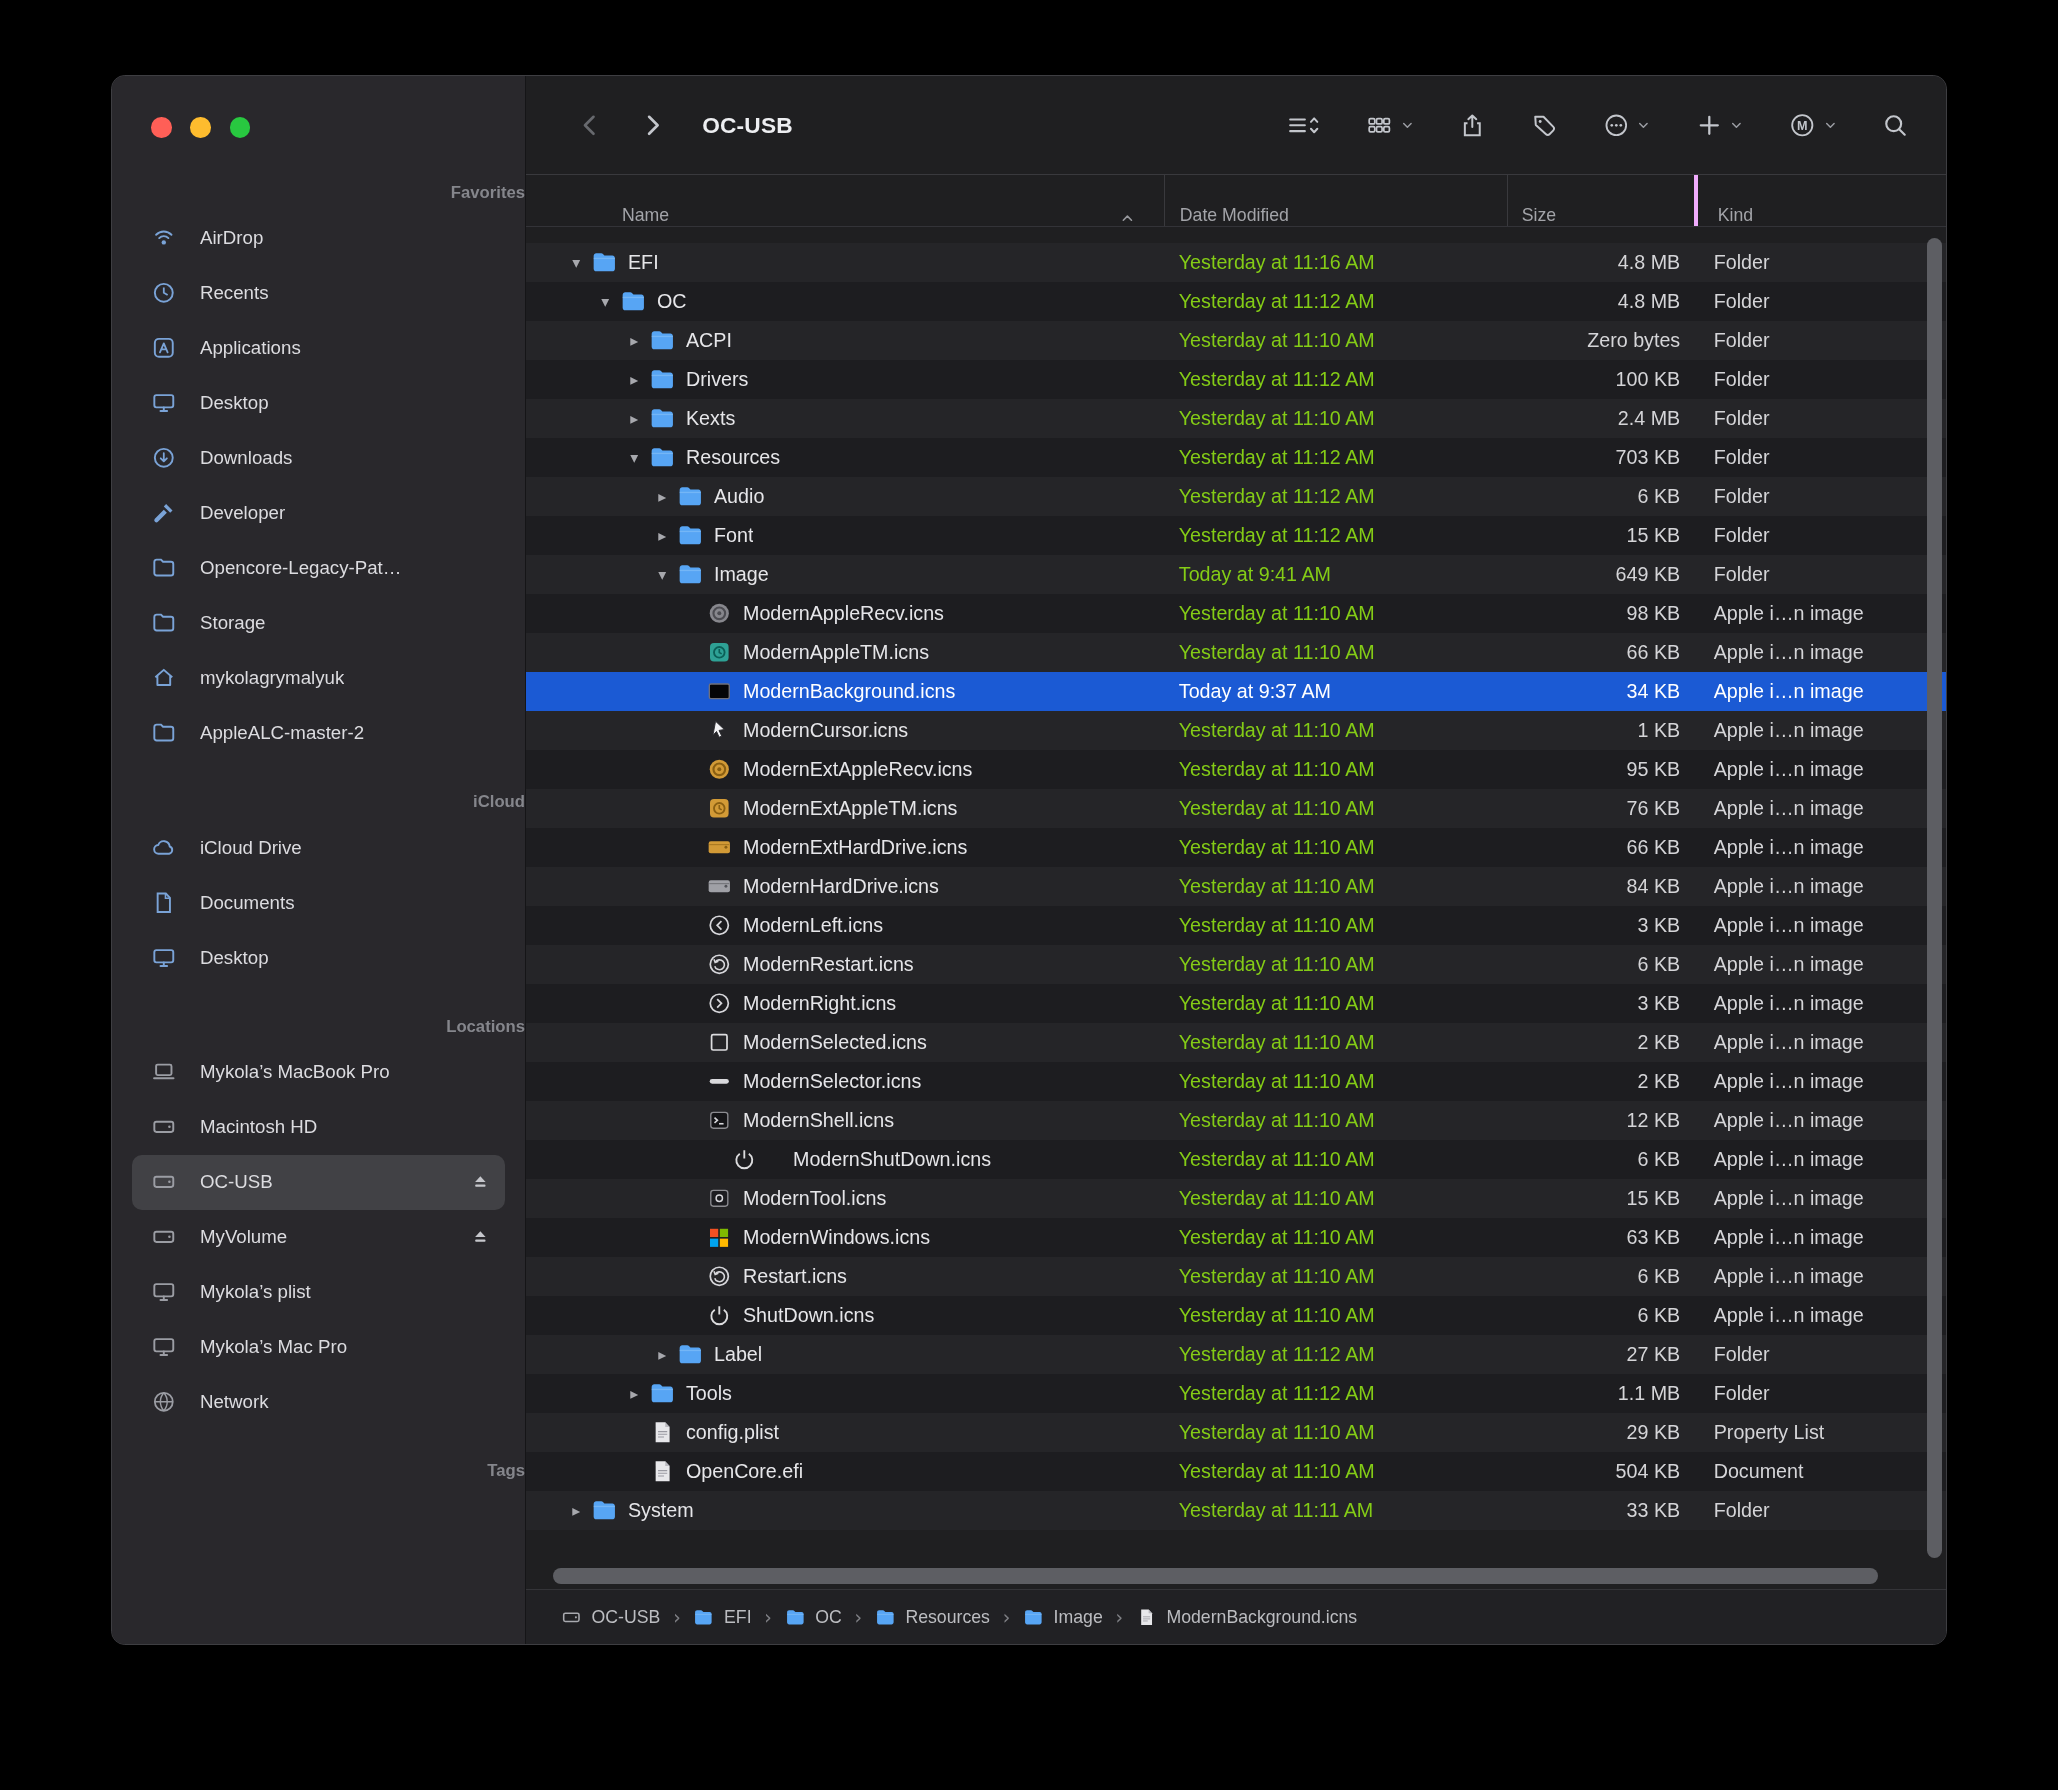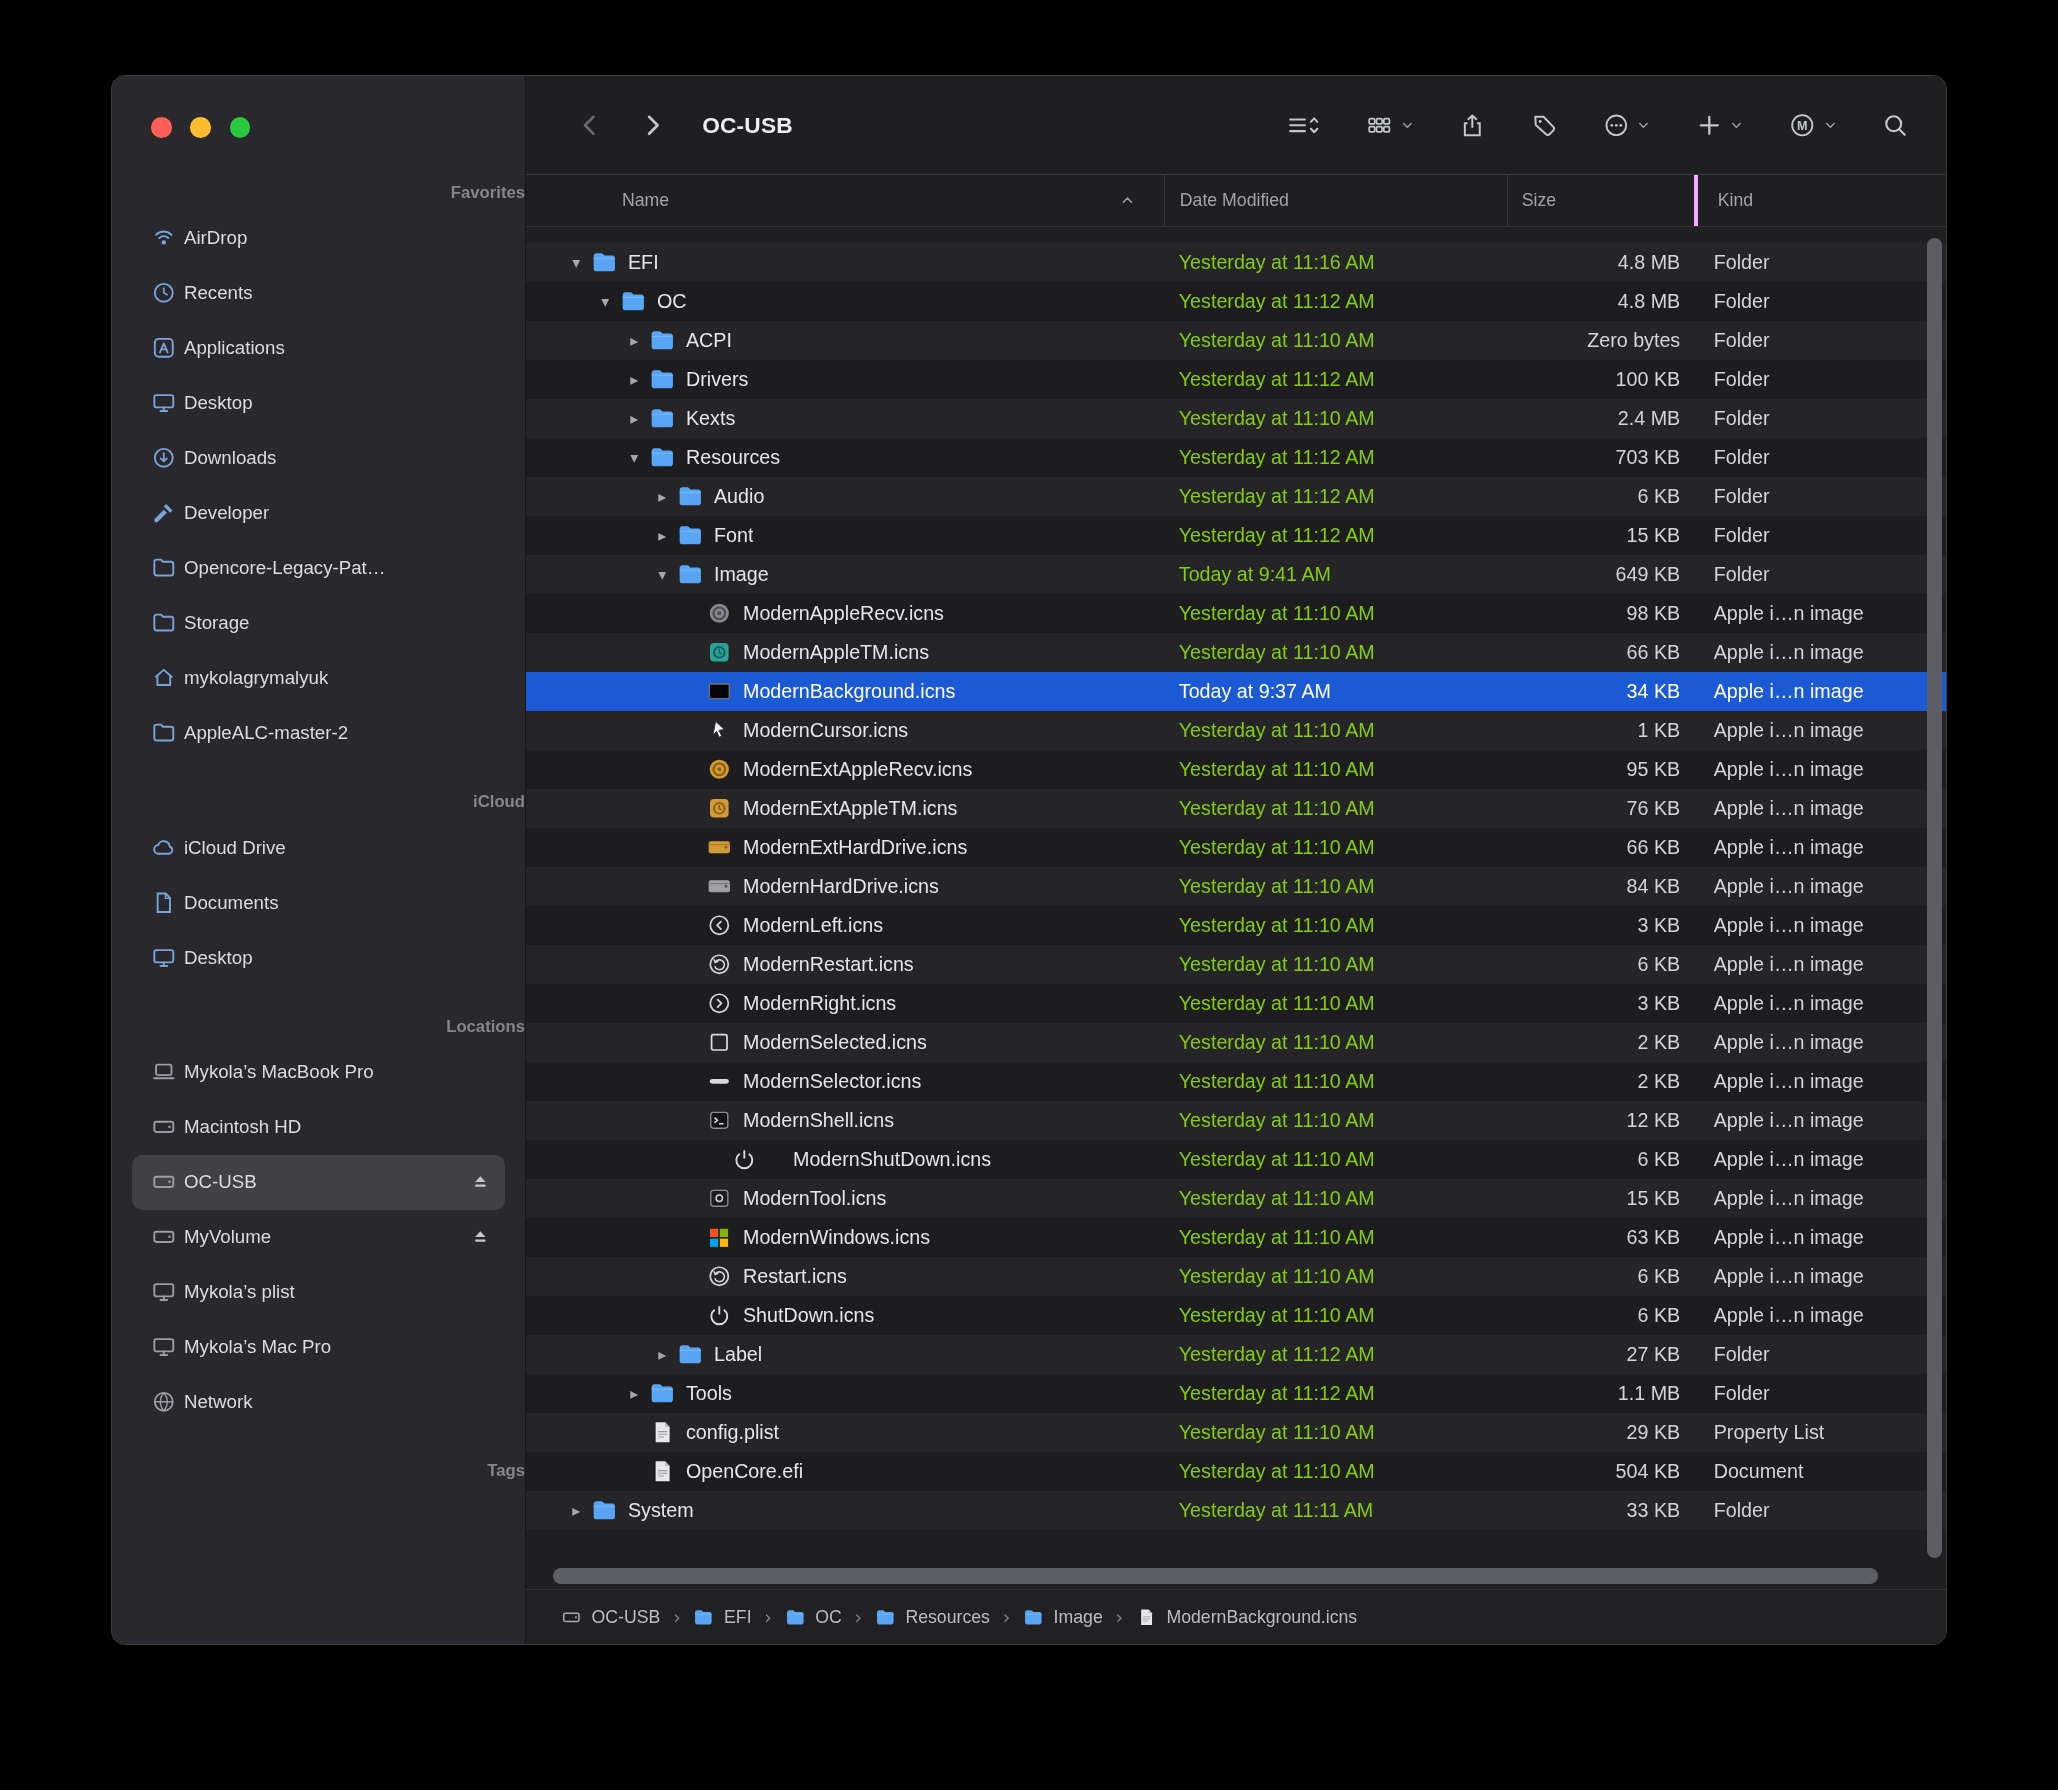--- a/index.html
+++ b/index.html
@@ -21,21 +21,21 @@
   }
   .traffic{position:absolute;top:41px;left:39px;display:flex;gap:18.7px;}
   .tl{width:20.7px;height:20.7px;border-radius:50%;}
   .tl-red{background:#ff5f57;} .tl-yellow{background:#febc2e;} .tl-green{background:#28c840;}
   .sb-section{margin-bottom:23.6px;}
   .sb-header{
     padding:7.9px 0 7.9px 30.5px;color:#85868c;font-size:16.7px;font-weight:700;text-align:right;
   }
   .sb-item{
     height:55px;display:flex;align-items:center;margin:0 19.7px;padding:0 13.8px 0 19.7px;
-    border-radius:9.9px;gap:7px;color:#dcdce0;font-size:18.7px;white-space:nowrap;
+    border-radius:9.9px;gap:23px;color:#dcdce0;font-size:18.7px;white-space:nowrap;
     box-sizing:border-box;
   }
   .sb-item.selected{background:#414145;}
   .sb-item .ic{width:25.6px;height:25.6px;flex:0 0 25.6px;color:var(--sbic,#7aa3d7);}
   .sb-item .ej{margin-left:auto;width:22.7px;height:22.7px;flex:0 0 22.7px;color:#c6c7cc;}
   .sb-label{overflow:hidden;text-overflow:ellipsis;}
   
   .main{flex:1;display:flex;flex-direction:column;min-width:0;position:relative;background:#1f1f21;}
   .toolbar{
     flex:0 0 99px;height:99px;display:flex;align-items:center;
@@ -47,21 +47,21 @@
   .tb-ic{width:26.6px;height:26.6px;}
   .tb-ic.wide{width:35px;}
   .tb-chev{width:14.8px;height:14.8px;color:#9b9da3;}
   .title{margin-left:37px;font-size:22.7px;font-weight:700;color:#edeef1;letter-spacing:0.2px;}
   .tb-buttons{margin-left:auto;display:flex;align-items:center;gap:45px;}
   
   .cols-header{
     flex:0 0 51px;height:51px;display:flex;align-items:stretch;
     border-bottom:1px solid #333338;color:#a3a4a9;font-size:17.7px;
   }
-  .hcell{box-sizing:border-box;display:flex;align-items:center;}
+  .hcell{box-sizing:border-box;display:flex;align-items:flex-end;}
   .h-name{flex:0 0 638px;padding-left:96px;}
   .h-date{flex:0 0 343px;padding-left:14.8px;border-left:1px solid #39393d;}
   .h-size{flex:0 0 187px;padding-left:13.8px;border-left:1px solid #39393d;}
   .h-kind{flex:1;padding-left:19.7px;border-left:4px solid #f0abfc;}
   .sort{margin-left:auto;margin-right:29.6px;width:14.8px;height:14.8px;color:#97989d;display:flex;}
   
   .list{flex:1;position:relative;padding-top:15.8px;overflow:hidden;}
   .frow{height:39px;display:flex;align-items:center;font-size:19.7px;color:#e6e6e9;}
   .frow.even{background:#252528;}
   .frow.odd{background:#1d1d20;}

